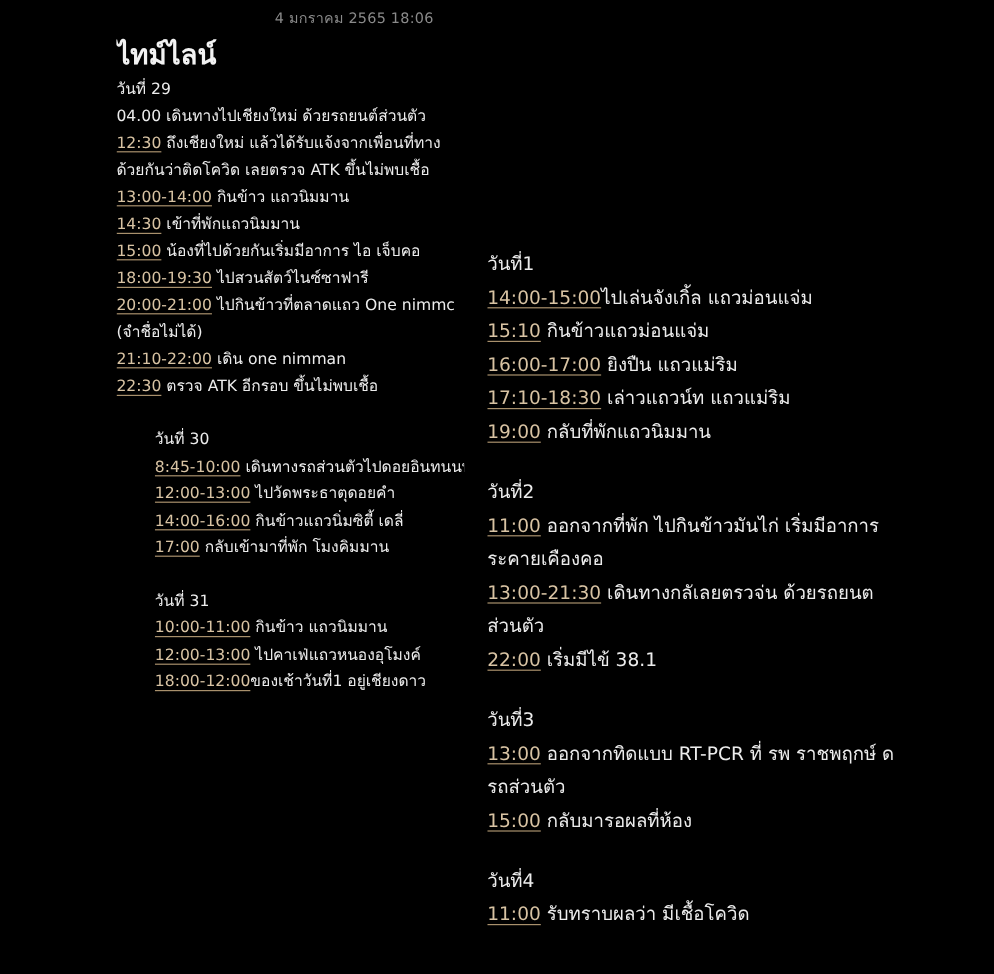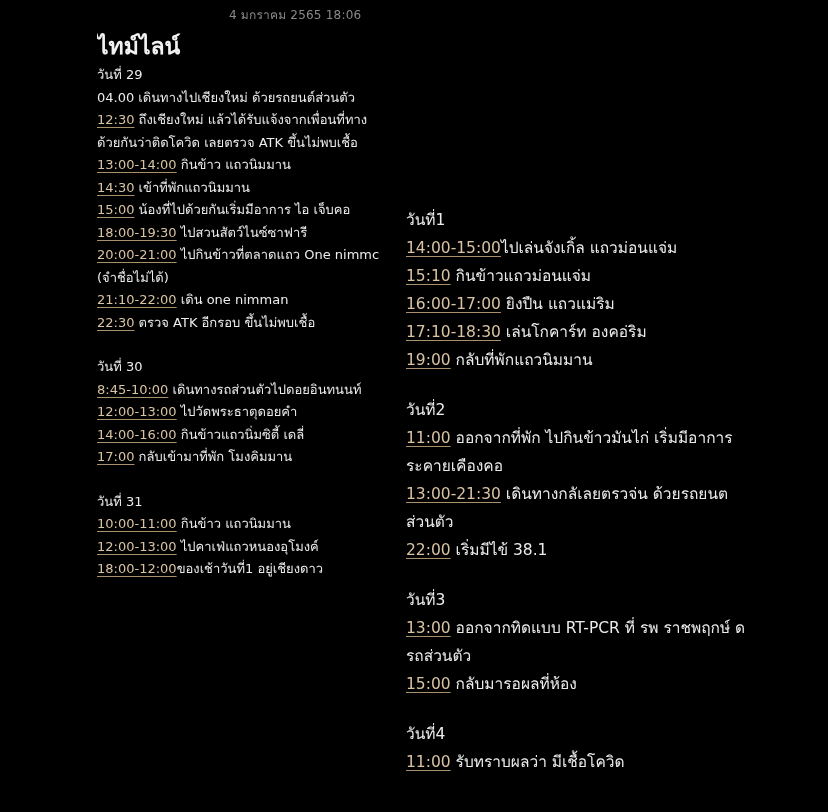--- a/index.html
+++ b/index.html
@@ -48,20 +48,21 @@
     }
     .left-col .entry {
       font-size: 13px;
       line-height: 22.5px;
       color: #ececec;
       white-space: nowrap;
       overflow: hidden;
     }
     .left-col .day-block + .day-block {
       margin-top: 22px;
+      margin-left: 32px;
     }
     .right-col {
       position: absolute;
       left: 406px;
       top: 206px;
       width: 360px;
       overflow: hidden;
     }
     .right-col .day-label {
       font-size: 15.5px;
@@ -126,21 +127,21 @@
     </div>
 </div>
 
 <div class="right-col">
   <div id="right-days">
       <div class="day-block">
         <div class="day-label">วันที่1</div>
         <div class="entry"><span class="time-link">14:00-15:00</span><span class="desc">ไปเล่นจังเกิ้ล แถวม่อนแจ่ม</span></div>
         <div class="entry"><span class="time-link">15:10</span><span class="desc"> กินข้าวแถวม่อนแจ่ม</span></div>
         <div class="entry"><span class="time-link">16:00-17:00</span><span class="desc"> ยิงปืน แถวแม่ริม</span></div>
-        <div class="entry"><span class="time-link">17:10-18:30</span><span class="desc"> เล่นโกคาร์ท องคอ่ริม</span></div>
+        <div class="entry"><span class="time-link">17:10-18:30</span><span class="desc"> เล่าวแถวน์ท แถวแม่ริม</span></div>
         <div class="entry"><span class="time-link">19:00</span><span class="desc"> กลับที่พักแถวนิมมาน</span></div>
       </div>
       <div class="day-block">
         <div class="day-label">วันที่2</div>
         <div class="entry"><span class="time-link">11:00</span><span class="desc"> ออกจากที่พัก ไปกินข้าวมันไก่ เริ่มมีอาการ</span></div>
         <div class="entry"><span class="desc">ระคายเคืองคอ</span></div>
         <div class="entry"><span class="time-link">13:00-21:30</span><span class="desc"> เดินทางกลัเลยตรวจ่น ด้วยรถยนต</span></div>
         <div class="entry"><span class="desc">ส่วนตัว</span></div>
         <div class="entry"><span class="time-link">22:00</span><span class="desc"> เริ่มมีไข้ 38.1</span></div>
       </div>

